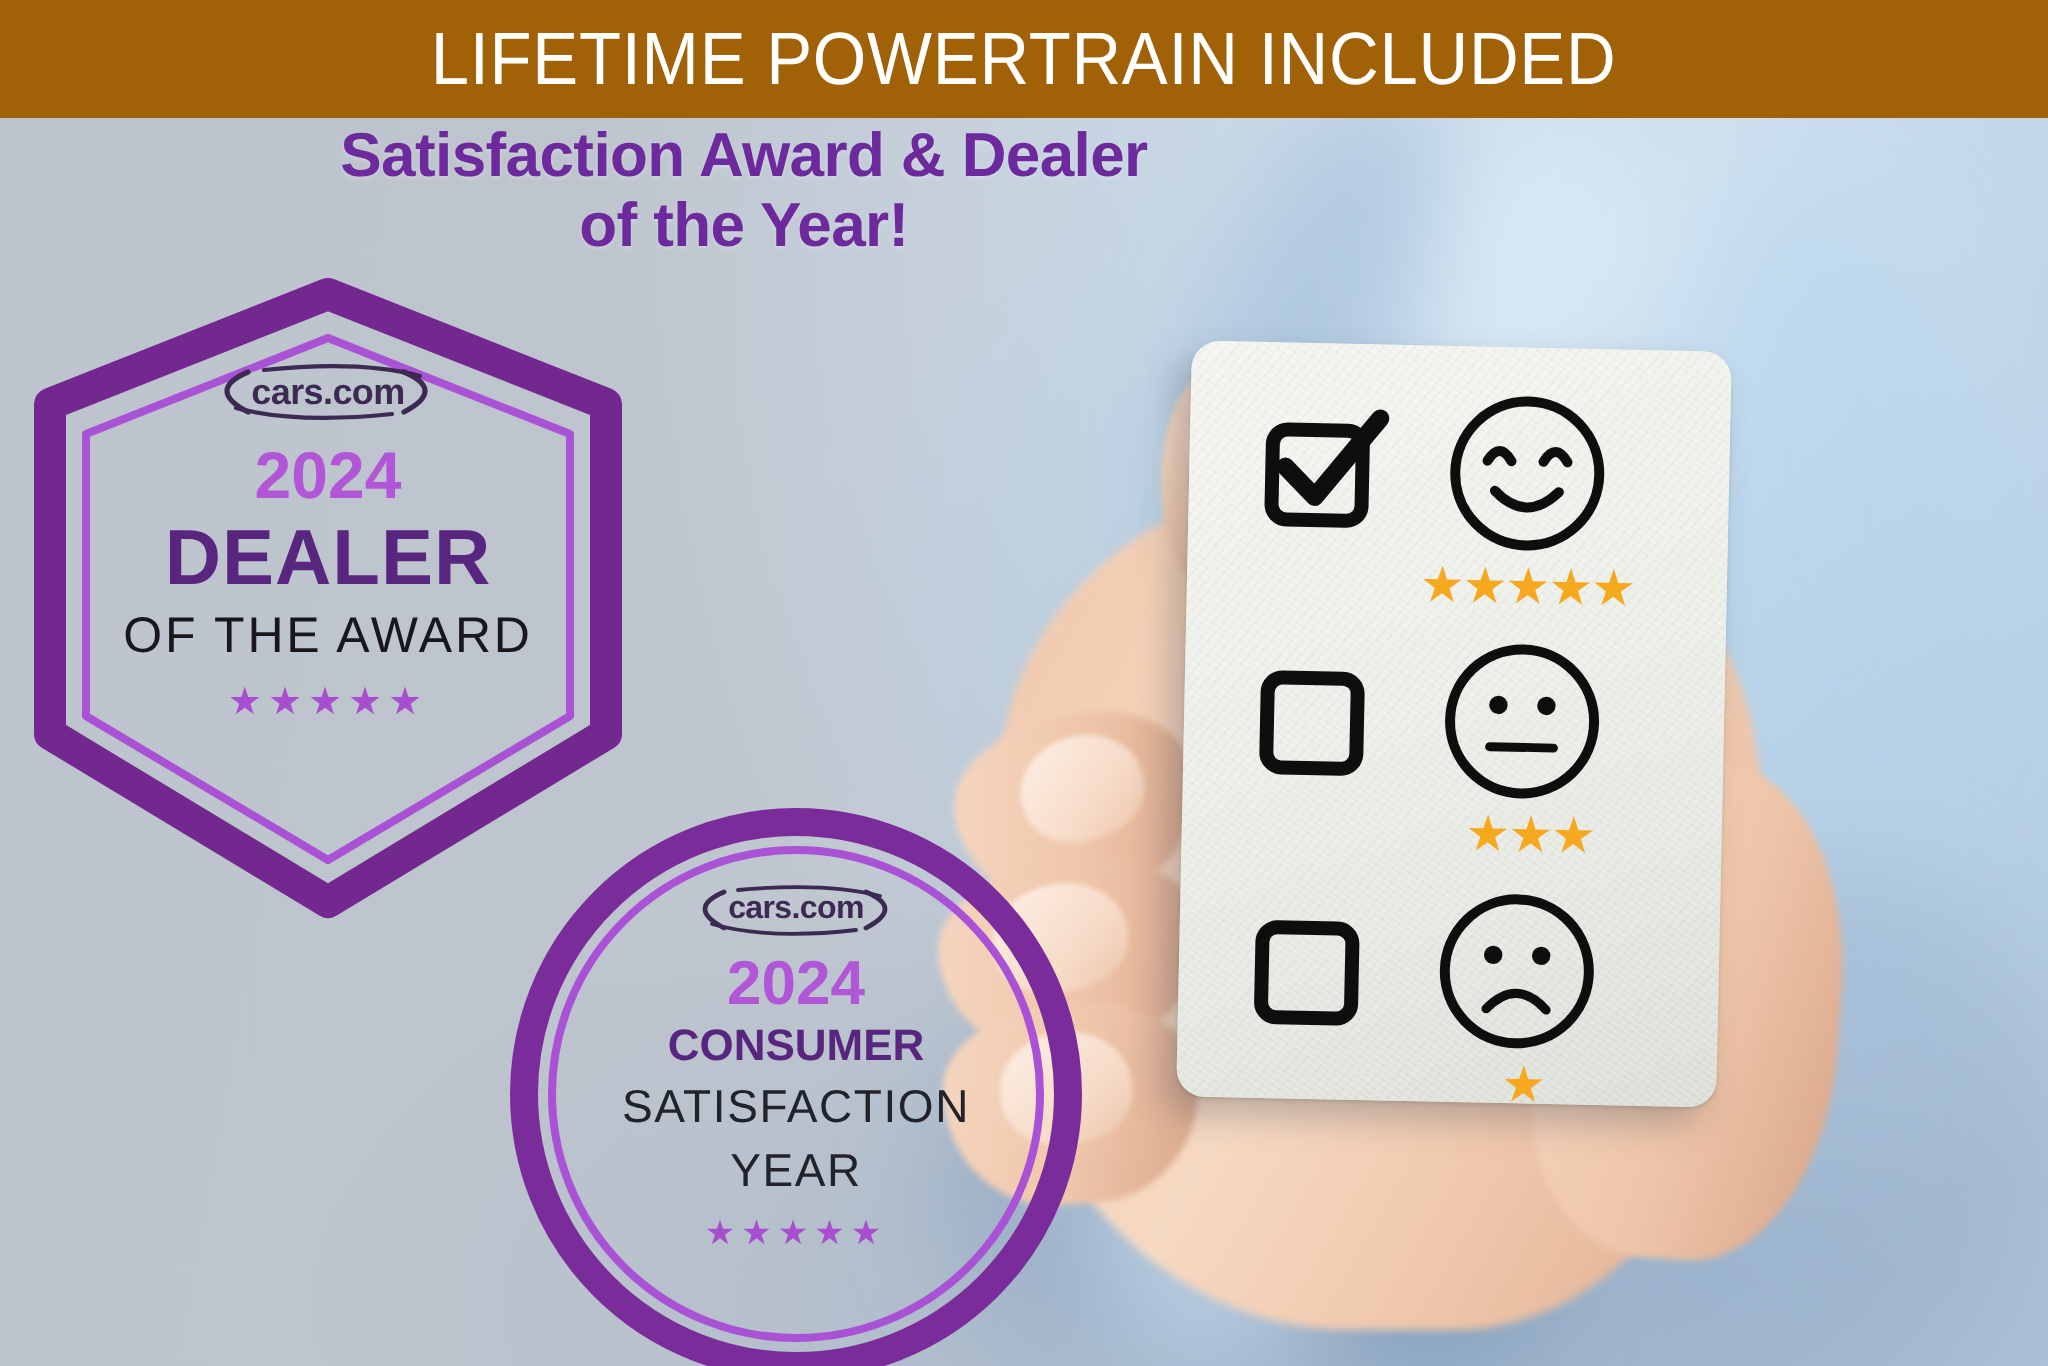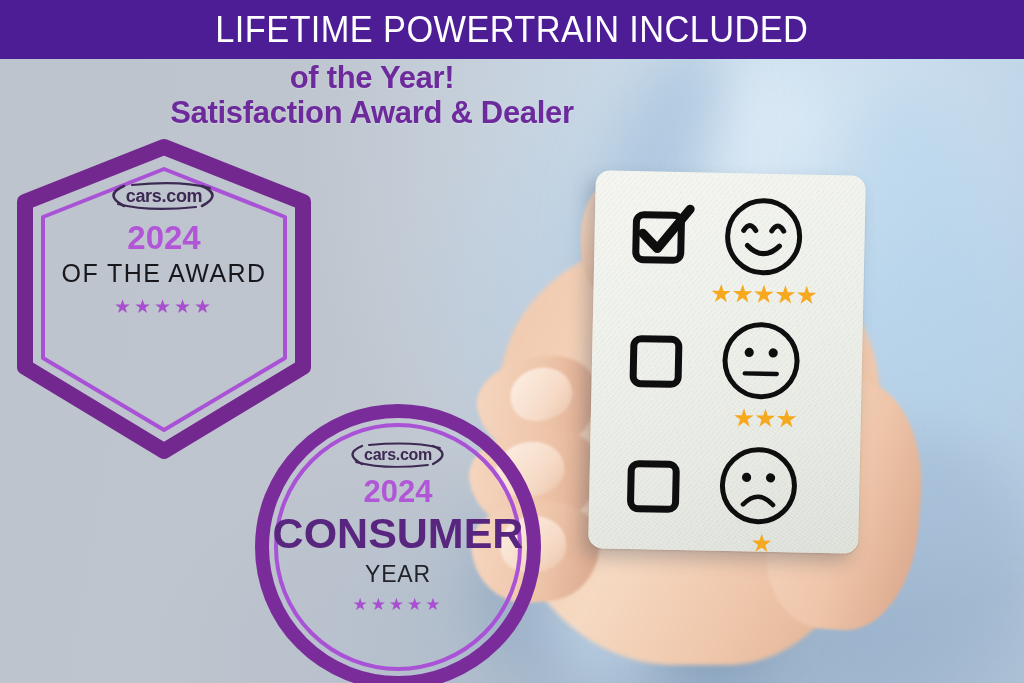--- a/index.html
+++ b/index.html
@@ -132,21 +132,21 @@
     color: #f6a81e; line-height: 1;
     white-space: nowrap;
   }
   .stars.s3 { left: 126px; width: 96px; }
   .stars.s1 { left: 138px; width: 70px; }
 
   
   .banner {
     position: absolute; left: 0; top: 0;
     width: 1024px; height: 59px;
-    background: #4c1d95;
+    background: #a16207;
     display: flex; align-items: center; justify-content: center;
   }
   .banner-text {
     color: #ffffff;
     font-size: 37px;
     font-weight: 400;
     letter-spacing: 0.4px;
     font-family: "Liberation Sans Narrow", "Liberation Sans", sans-serif;
     transform: scaleX(0.93);
     white-space: nowrap;
@@ -212,21 +212,21 @@
   .c-logo-text {
     position: absolute; left: 0; top: 0; width: 120px; height: 30px;
     display: flex; align-items: center; justify-content: center;
     color: #3d2a53; font-size: 16px; font-weight: 600; letter-spacing: -0.3px;
   }
   .c-year {
     color: #b156d6; font-size: 31px; font-weight: bold;
     margin-top: 6px; line-height: 1;
   }
   .c-word {
-    color: #59267f; font-size: 43px; font-weight: bold;
+    color: #59267f; font-size: 22px; font-weight: bold;
     letter-spacing: 0px; margin-top: 5px; line-height: 1;
   }
   .c-sub {
     color: #22222a; font-size: 23px; font-weight: 400;
     letter-spacing: 0.8px; margin-top: 6px; line-height: 1.15;
     text-align: center;
     font-family: "Liberation Sans Narrow", "Liberation Sans", sans-serif;
   }
   .c-stars {
     color: #a84fd0; font-size: 17px; letter-spacing: 3px;
@@ -310,20 +310,21 @@
       <div class="logo-wrap">
         <svg width="132" height="34" viewBox="0 0 132 34">
           <path d="M26 7 Q5 16 26 27" fill="none" stroke="#3d2a53" stroke-width="2.6" stroke-linecap="round"></path>
           <path d="M104 7 Q125 16 104 27" fill="none" stroke="#3d2a53" stroke-width="2.6" stroke-linecap="round"></path>
           <path d="M34 6 Q82 1 112 9" fill="none" stroke="#3d2a53" stroke-width="2.1" stroke-linecap="round"></path>
           <path d="M20 25 Q50 33 98 28" fill="none" stroke="#3d2a53" stroke-width="2.1" stroke-linecap="round"></path>
         </svg>
         <div class="logo-text">cars.com</div>
       </div>
       <div class="year">2024</div>
+      <div class="dealer-word">DEALER</div>
       <div class="oty-word">OF THE AWARD</div>
       <div class="badge-stars">★★★★★</div>
     </div>
   </div>
 
   <div class="circle-badge">
     <svg viewBox="0 0 290 290">
       <circle cx="145" cy="145" r="136" fill="none" stroke="#7b2c9b" stroke-width="14"></circle>
       <circle cx="145" cy="145" r="122" fill="none" stroke="#a952d6" stroke-width="4"></circle>
     </svg>
@@ -332,27 +333,28 @@
         <svg width="120" height="30" viewBox="0 0 120 30">
           <path d="M24 6 Q5 14 24 24" fill="none" stroke="#3d2a53" stroke-width="2.4" stroke-linecap="round"></path>
           <path d="M95 6 Q114 14 95 24" fill="none" stroke="#3d2a53" stroke-width="2.4" stroke-linecap="round"></path>
           <path d="M31 5 Q75 1 102 8" fill="none" stroke="#3d2a53" stroke-width="1.9" stroke-linecap="round"></path>
           <path d="M18 22 Q46 30 90 25" fill="none" stroke="#3d2a53" stroke-width="1.9" stroke-linecap="round"></path>
         </svg>
         <div class="c-logo-text">cars.com</div>
       </div>
       <div class="c-year">2024</div>
       <div class="c-word">CONSUMER</div>
+      <div class="c-sub">SATISFACTION</div>
       <div class="c-sub">YEAR</div>
       <div class="c-stars">★★★★★</div>
     </div>
   </div>
 
   <div class="headline">
+    <span class="ln">Satisfaction Award &amp; Dealer</span>
     <span class="ln">of the Year!</span>
-    <span class="ln">Satisfaction Award &amp; Dealer</span>
   </div>
 
   <div class="banner">
     <span class="banner-text">LIFETIME POWERTRAIN INCLUDED</span>
   </div>
 
 </div>
 
 </body></html>

